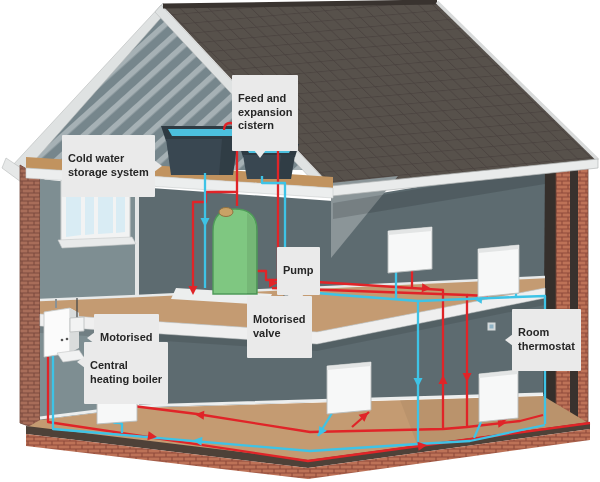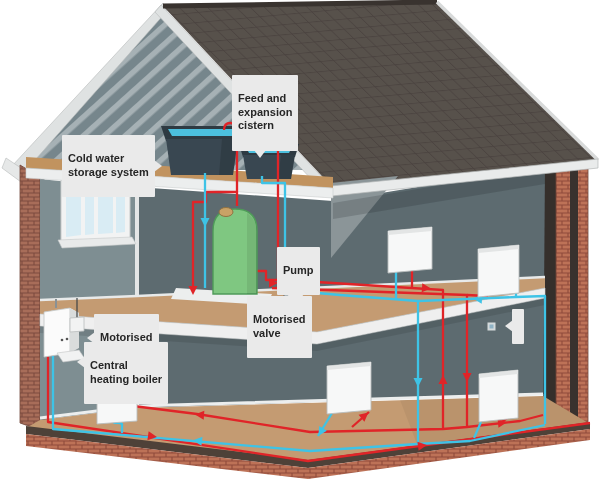--- a/index.html
+++ b/index.html
@@ -289,15 +289,17 @@
 <div class="callout" id="lbl-prog" style="left:94px;top:314px">
   <span>Motorised</span>
   <span class="tail t-left"></span>
 </div>
 <div class="callout" id="lbl-boiler" style="left:84px;top:342px">
   <span>Central
 heating boiler</span>
   <span class="tail t-left"></span>
 </div>
 <div class="callout" id="lbl-thermo" style="left:512px;top:309px">
+  <span>Room
+thermostat</span>
   <span class="tail t-left"></span>
 </div>
 </div>
 
 </body></html>

